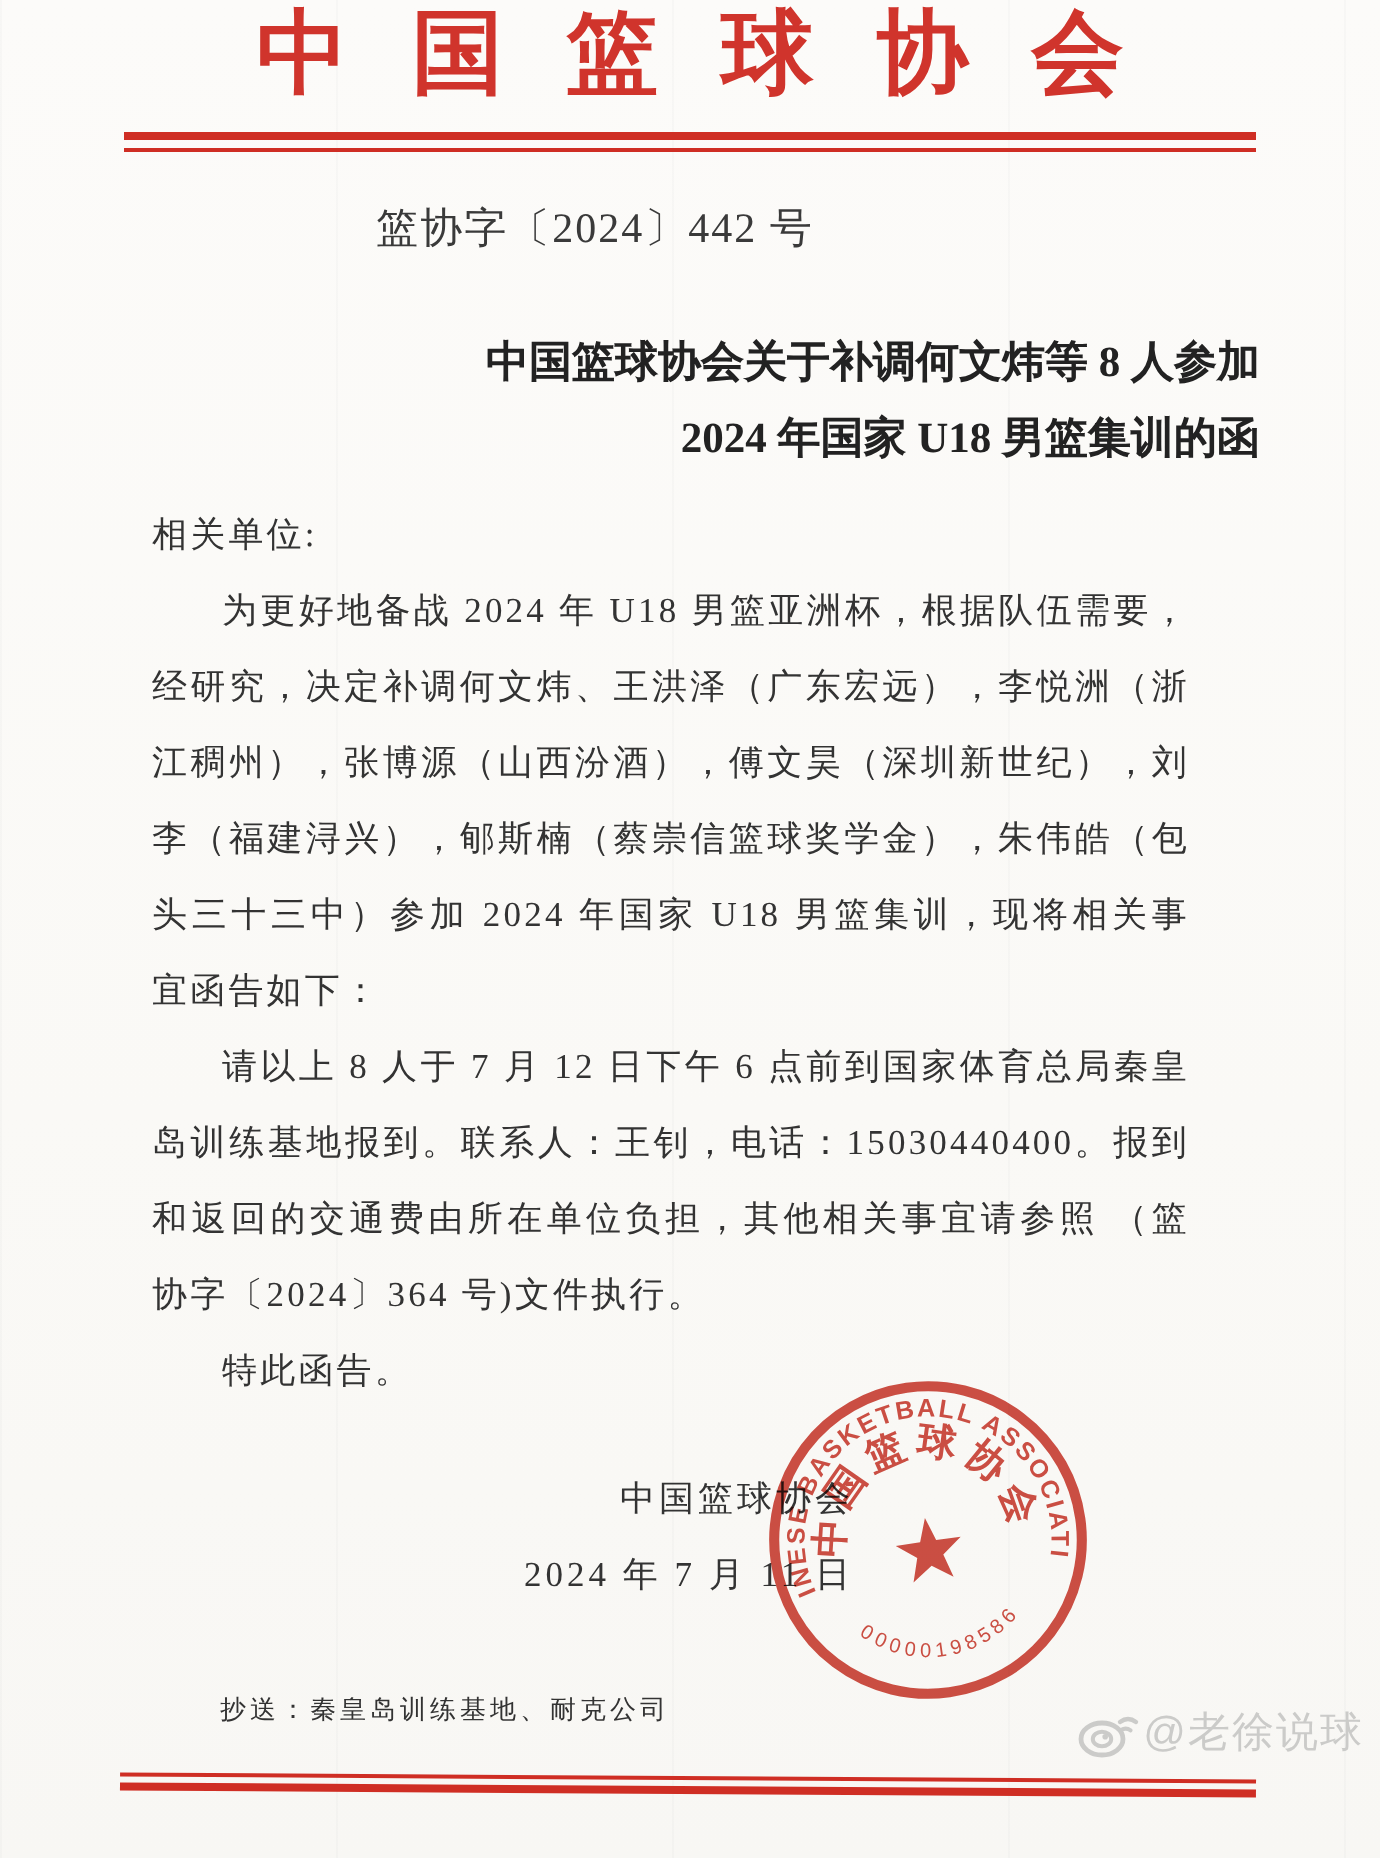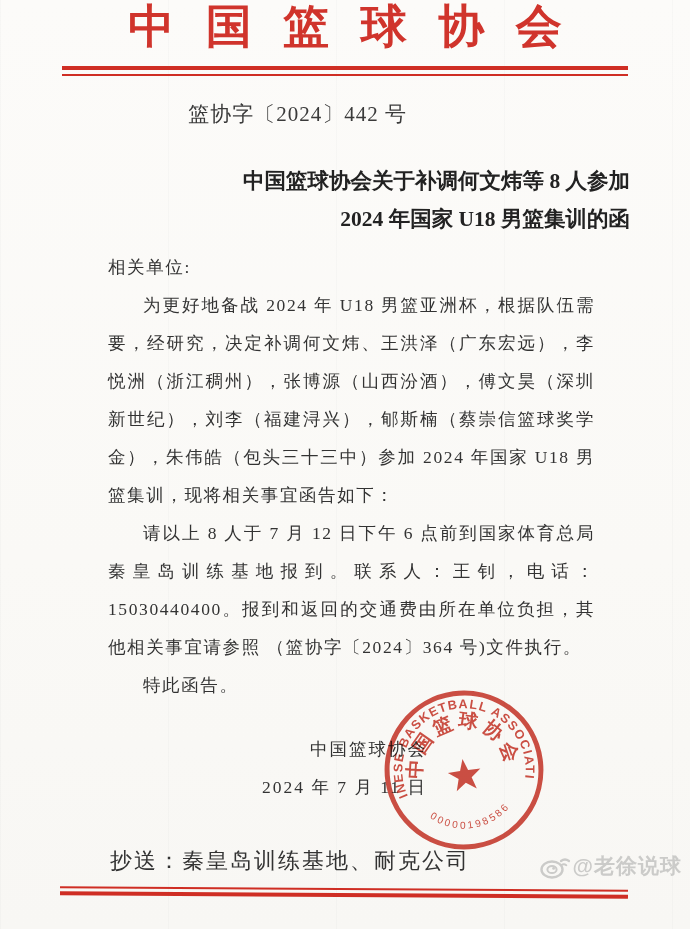--- a/index.html
+++ b/index.html
@@ -44,21 +44,21 @@
   }
   .doc-title{
     margin:34px 60px 0 60px;
     text-align:right;
     font-size:21.5px;
     font-weight:700;
     line-height:38px;
     color:#222;
   }
   .body-block{
-    margin:10px 95px 0 108px;
+    margin:10px 95px 0 76px;
     font-size:17.5px;
     line-height:38px;
     letter-spacing:1.6px;
     text-align:justify;
     color:#333;
   }
   .body-block p{margin:0;}
   .indent{text-indent:2em;}
   .sign-block{
     margin-top:26px;
@@ -73,41 +73,41 @@
     position:absolute;
     left:378px;top:684px;
     width:172px;height:172px;
     transform:rotate(-8deg);
     mix-blend-mode:multiply;
     opacity:0.88;
   }
   .cc-line{
     position:absolute;
     left:110px;top:846px;
-    font-size:22px;
+    font-size:13px;
     letter-spacing:2px;
     color:#333;
     text-align:center;
   }
   .bottom-rule{
     position:absolute;
     left:60px;top:888px;
     width:568px;height:3px;
     border-top:2px solid #cf2e24;
     border-bottom:4px solid #cf2e24;
     transform:rotate(0.35deg);
   }
   .watermark{
     position:absolute;
     right:8px;top:852px;
     display:flex;align-items:center;gap:2px;
     color:#cbcbc9;
     font-family:"Liberation Sans","DejaVu Sans",sans-serif;
     font-size:21px;
-    font-weight:700;
+    font-weight:400;
     letter-spacing:1px;
   }
 </style>
 </head>
 <body>
 
 <div class="page">
 
   <h1 class="org-name">中 国 篮 球 协 会</h1>
 

